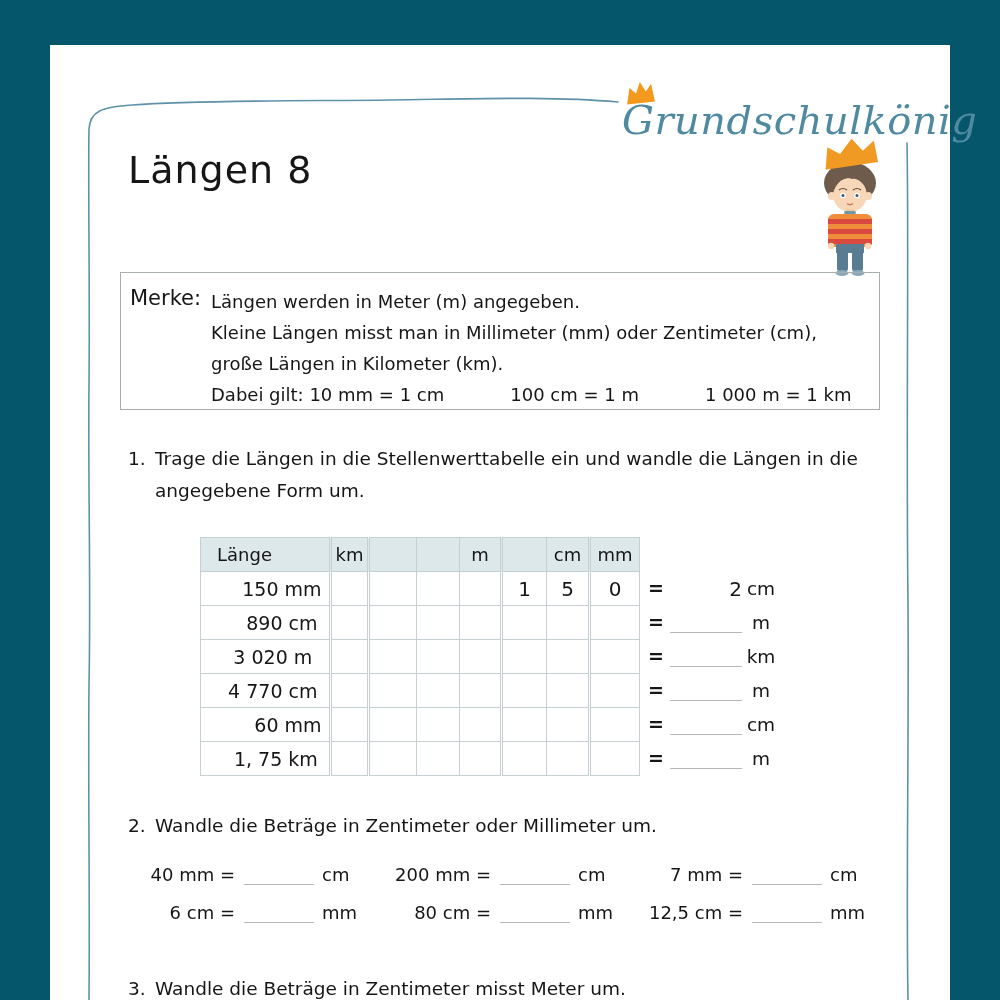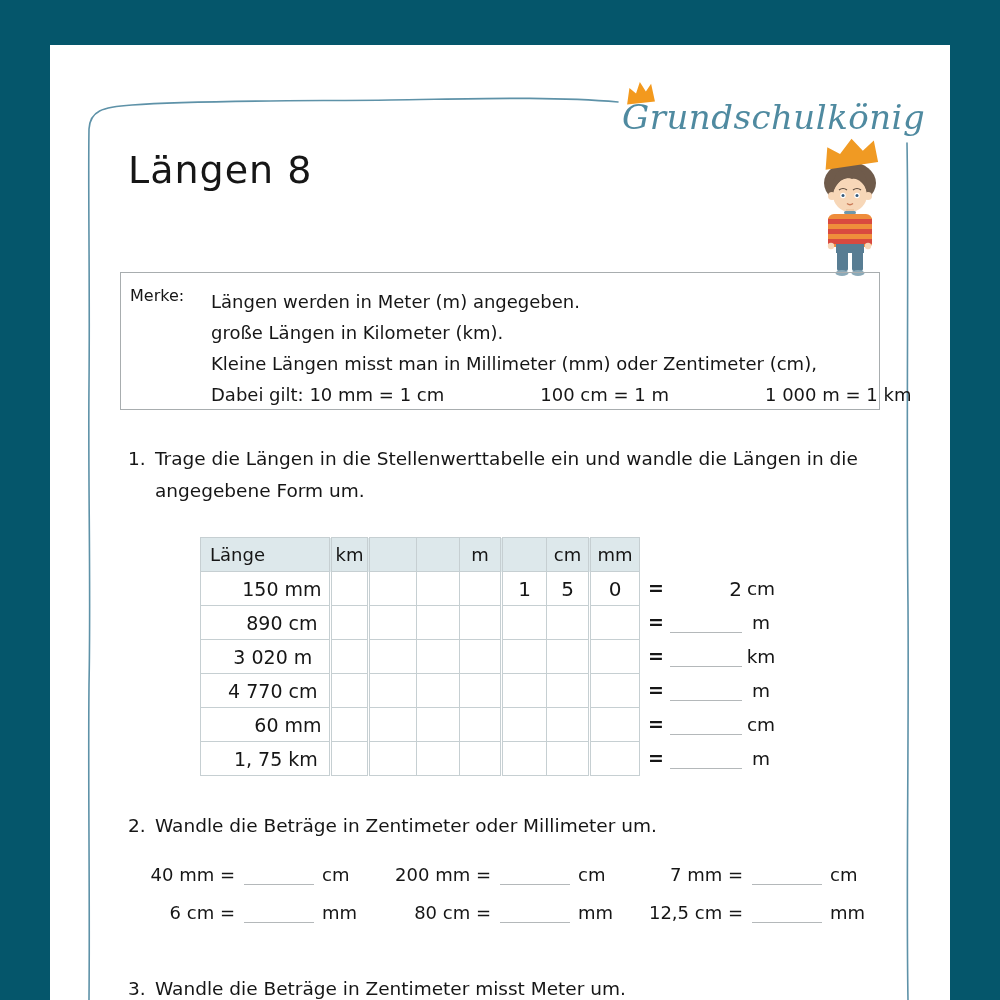--- a/index.html
+++ b/index.html
@@ -4,44 +4,44 @@
 <style>
   html,body{margin:0;padding:0;width:1000px;height:1000px;overflow:hidden;
     background:#05566b;font-family:"DejaVu Sans","Liberation Sans",sans-serif;color:#161616;}
   .page{position:absolute;left:50px;top:45px;width:900px;height:955px;background:#ffffff;}
   .frame{position:absolute;left:0;top:0;pointer-events:none;}
 
   
   .logo{position:absolute;left:560px;top:36px;width:310px;height:62px;}
   .logo-crown{position:absolute;left:14px;top:0;}
   .logo-text{position:absolute;left:12px;top:16px;font-family:"DejaVu Serif","Liberation Serif",serif;
-    font-style:italic;font-size:34px;color:#4f8aa0;letter-spacing:.5px;white-space:nowrap;}
+    font-style:italic;font-size:40px;color:#4f8aa0;letter-spacing:.5px;white-space:nowrap;}
 
   .boy{position:absolute;left:754px;top:92px;}
 
   .title{position:absolute;left:78px;top:103px;font-size:38px;font-weight:500;letter-spacing:1px;}
 
   
   .merke{position:absolute;left:70px;top:227px;width:760px;height:138px;border:1px solid #a8adaf;box-sizing:border-box;}
-  .merke-label{position:absolute;left:9px;top:13px;font-size:16px;}
+  .merke-label{position:absolute;left:9px;top:13px;font-size:21px;}
   .merke-body{position:absolute;left:90px;top:13px;font-size:18px;line-height:31px;white-space:nowrap;}
-  .merke-rules{display:flex;gap:96px;}
+  .merke-rules{display:flex;gap:66px;}
 
   .task{position:absolute;font-size:18.5px;line-height:32px;}
   .task .num{display:inline-block;width:27px;}
   .task1{left:78px;top:398px;}
   .task2{left:78px;top:765px;}
   .task3{left:78px;top:928px;}
 
   
   table.pvt{position:absolute;left:150px;top:492px;border-collapse:collapse;table-layout:fixed;
     font-size:19px;border:1px solid #b9c2c5;}
   table.pvt th,table.pvt td{border:1px solid #c6cfd2;height:33px;padding:0;text-align:center;font-weight:normal;}
   table.pvt th{background:#dde8eb;font-size:18px;}
-  table.pvt th:first-child{text-align:left;padding-left:9px;}
+  table.pvt th:first-child{text-align:left;padding-left:16px;}
   table.pvt th:nth-child(1),table.pvt td:nth-child(1),
   table.pvt th:nth-child(2),table.pvt td:nth-child(2),
   table.pvt th:nth-child(5),table.pvt td:nth-child(5),
   table.pvt th:nth-child(7),table.pvt td:nth-child(7){border-right:3px double #c6cfd2;}
   td.len{text-align:left;}
   .len-val{display:inline-block;width:70px;text-align:right;}
   .len-unit{margin-left:6px;}
   td.digit{font-size:20px;}
 
   
@@ -118,22 +118,22 @@
     <ellipse cx="38" cy="136" rx="6.5" ry="3" fill="#8aa9b8"></ellipse>
     <ellipse cx="54" cy="136" rx="6.5" ry="3" fill="#8aa9b8"></ellipse>
   </svg>
 
   <div class="title">Längen 8</div>
 
   <div class="merke">
     <span class="merke-label">Merke:</span>
     <div class="merke-body">
       <div>Längen werden in Meter (m) angegeben.</div>
+      <div>Kleine Längen misst man in Millimeter (mm) oder Zentimeter (cm),</div>
       <div>große Längen in Kilometer (km).</div>
-      <div>Kleine Längen misst man in Millimeter (mm) oder Zentimeter (cm),</div>
       <div class="merke-rules">
         <span><span>Dabei gilt:</span> <span>10 mm = 1 cm</span></span>
         <span>100 cm = 1 m</span>
         <span>1 000 m = 1 km</span>
       </div>
     </div>
   </div>
 
   <div class="task task1">
     <div><span class="num">1.</span><span>Trage die Längen in die Stellenwerttabelle ein und wandle die Längen in die</span></div>

